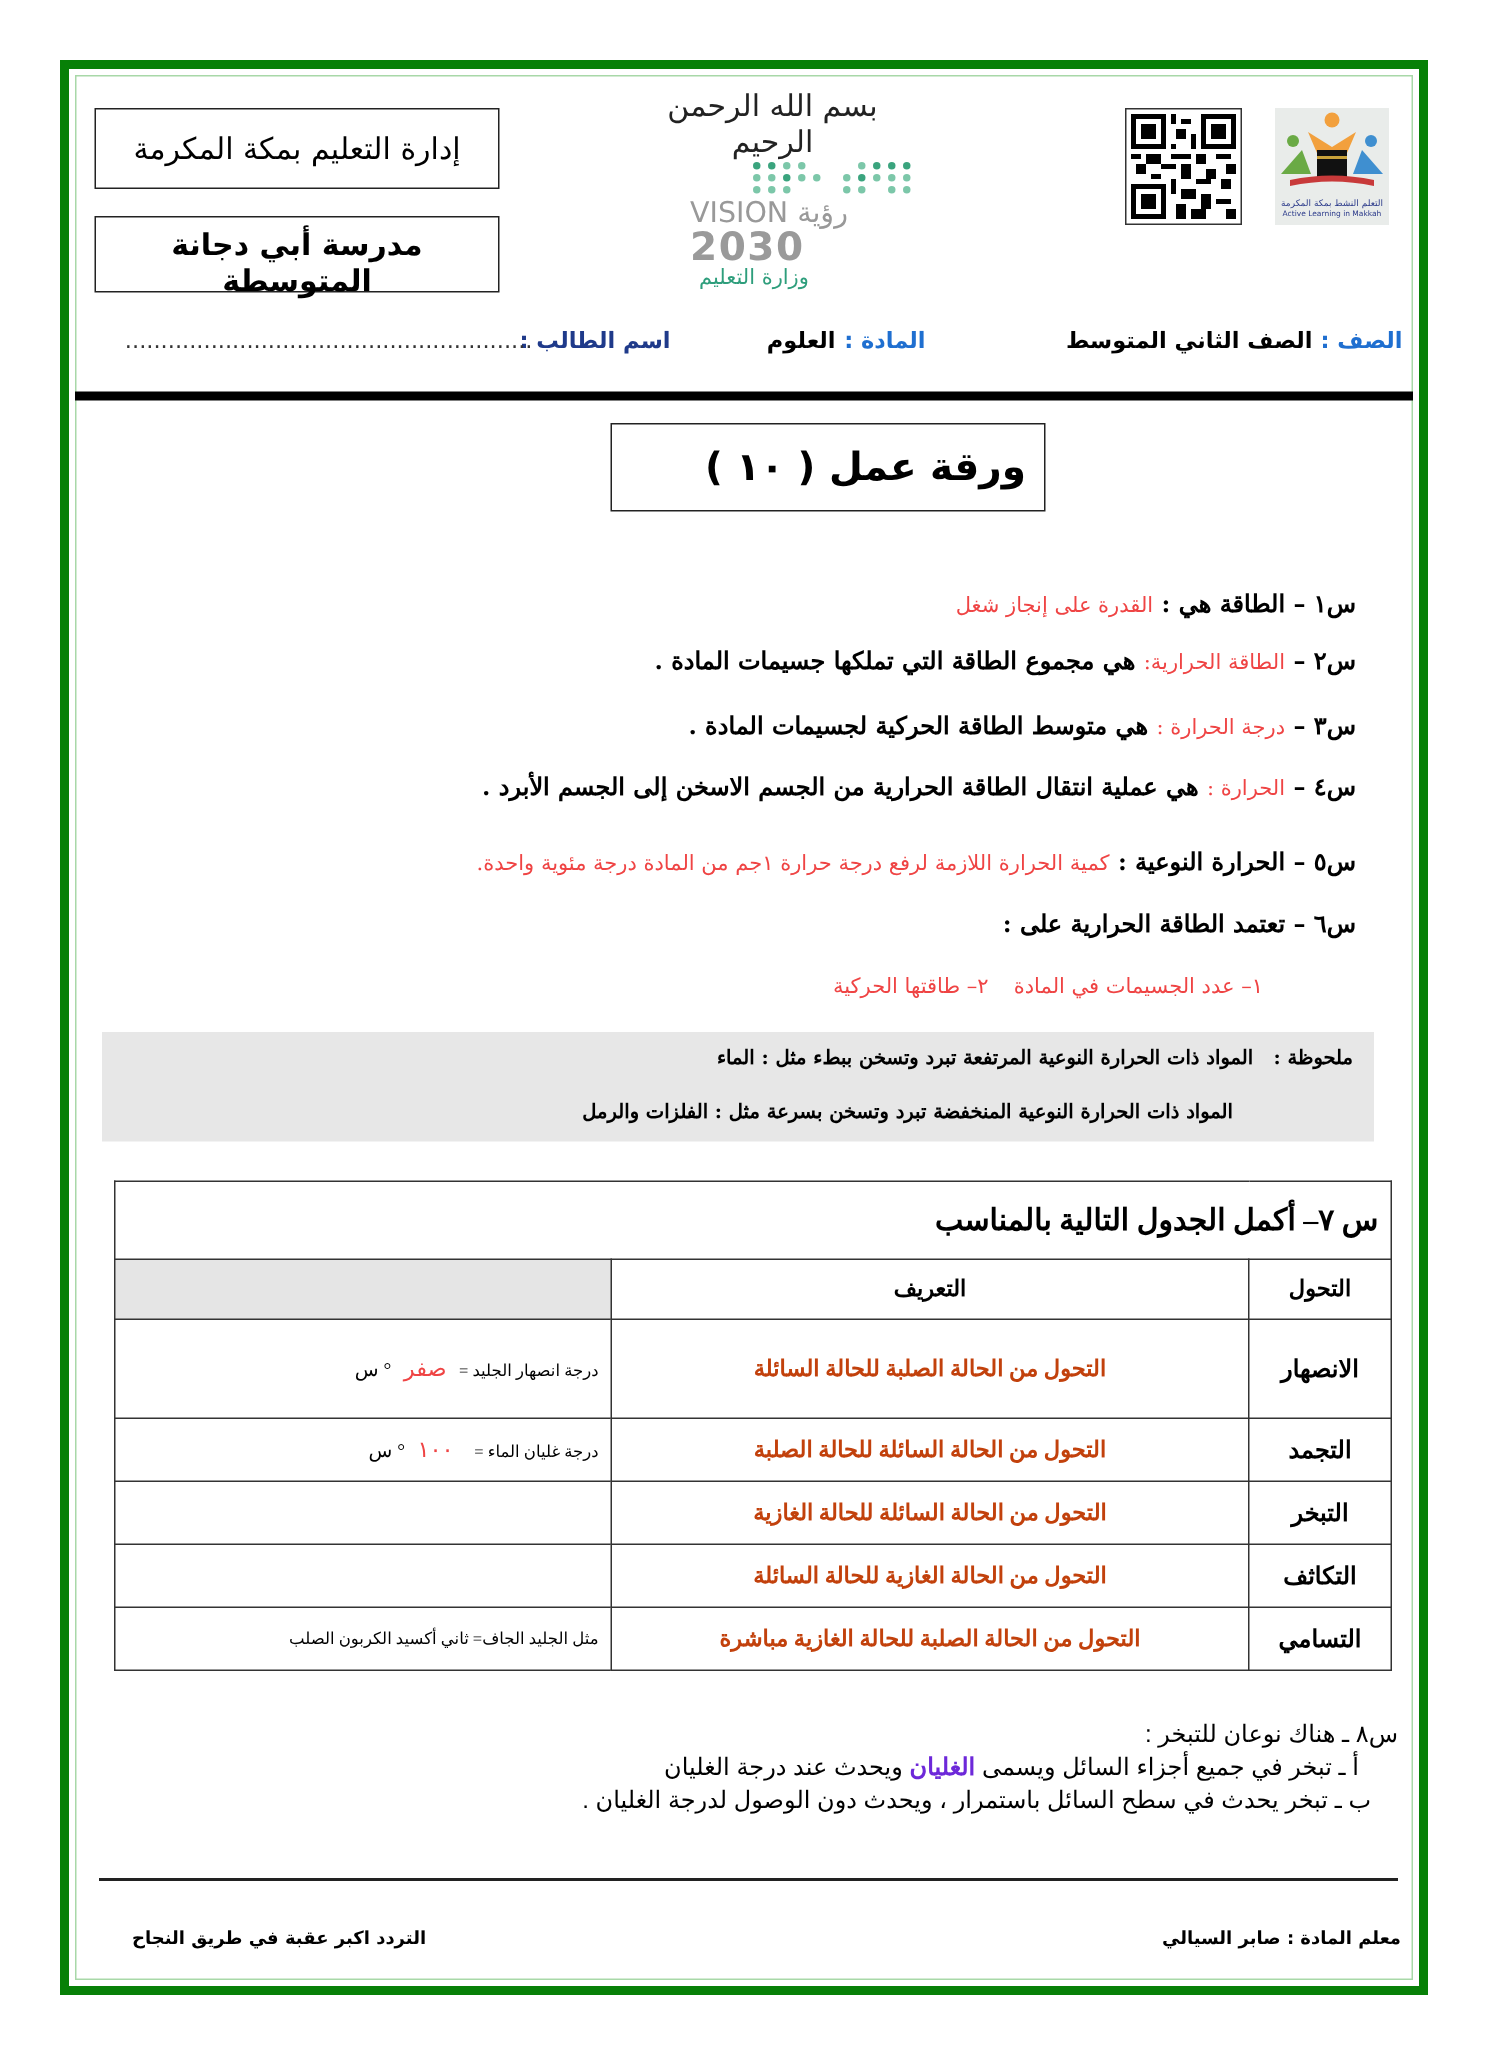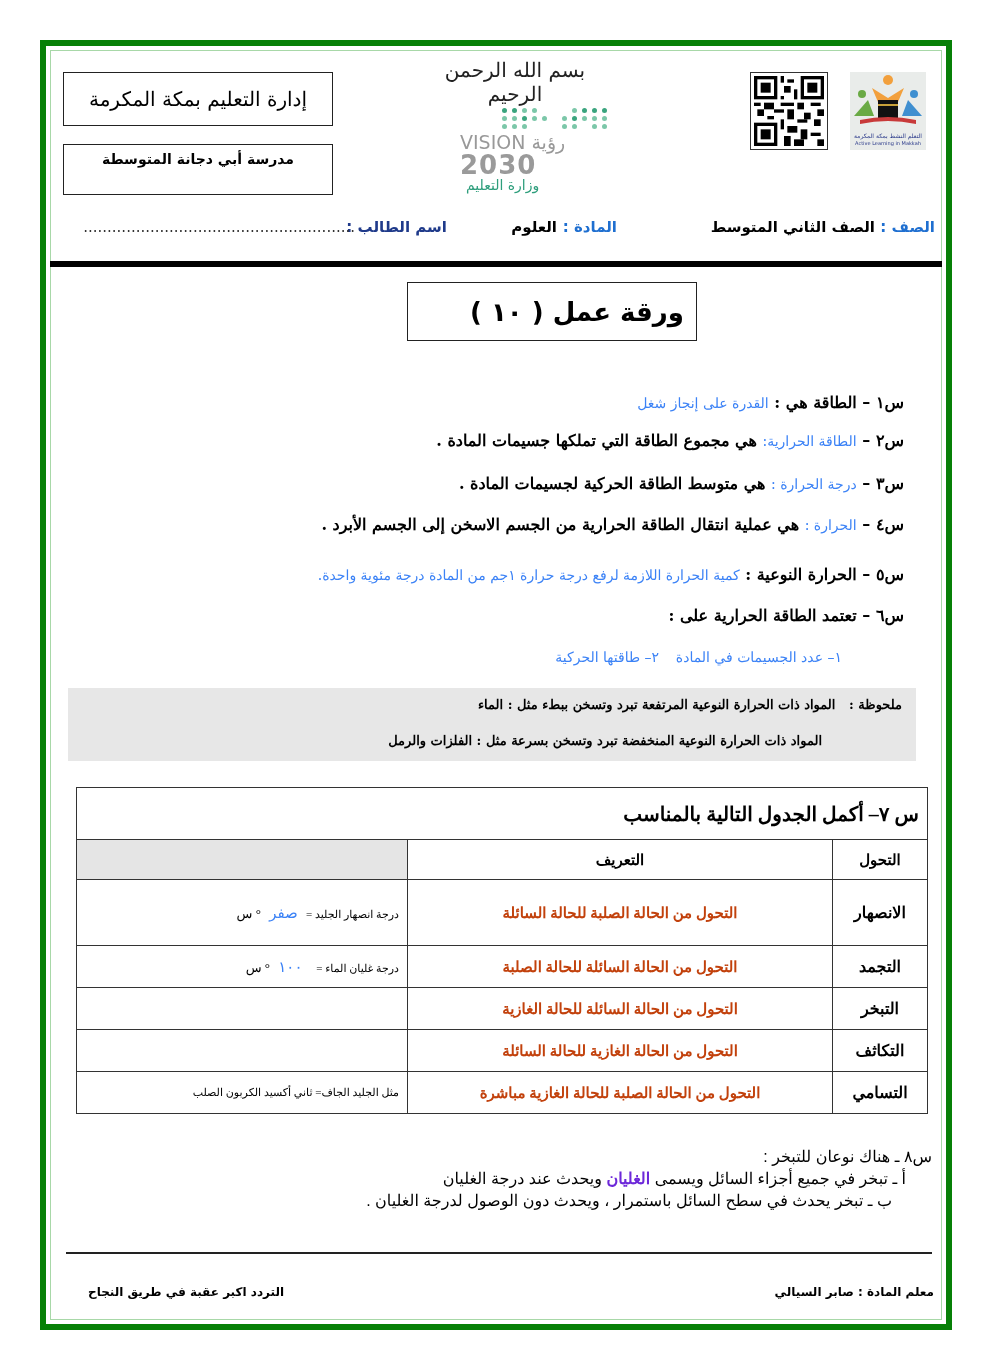--- a/index.html
+++ b/index.html
@@ -4,24 +4,24 @@
 <style>
   html, body { margin:0; padding:0; background:#ffffff; }
   body { width:992px; height:1370px; position:relative; overflow:hidden;
          font-family:"DejaVu Sans", sans-serif; color:#000; }
   .abs { position:absolute; }
   
   .frame-outer { left:40px; top:40px; width:912px; height:1290px; border:6px solid #078007; box-sizing:border-box; }
   .frame-inner { left:50px; top:50px; width:892px; height:1270px; border:1px solid #a8d8a8; box-sizing:border-box; }
   .rtl { direction:rtl; }
   .box { border:1.5px solid #222; box-sizing:border-box; }
-  .blue { color:#3b82f6; }
+  .blue { color:#ef4444; }
   .hdr-box1 { left:63px; top:72px; width:270px; height:54px; display:flex; align-items:center; justify-content:center;
               font-family:"DejaVu Serif", serif; font-size:20px; }
-  .hdr-box2 { left:63px; top:144px; width:270px; height:51px; font-weight:bold; font-size:14px; text-align:center; padding-top:6px; }
+  .hdr-box2 { left:63px; top:144px; width:270px; height:51px; font-weight:bold; font-size:20px; text-align:center; padding-top:6px; }
   .basmala { left:425px; top:58px; width:180px; height:36px; font-family:"DejaVu Serif", serif; font-size:20px;
              text-align:center; color:#222; letter-spacing:1px; }
   .vision { left:460px; top:108px; width:120px; height:88px; }
   .dots { display:grid; grid-template-columns:repeat(11, 7px); gap:3px 3px; margin-left:42px; }
   .dots span { width:5px; height:5px; border-radius:50%; background:#3aa47e; display:block; }
   .dots span.l { background:#7cc7a9; }
   .vis-row { display:flex; align-items:flex-end; gap:6px; font-family:"DejaVu Sans", sans-serif; color:#999; font-size:19px; margin-top:2px; }
   .vis-2030 { font-family:"DejaVu Sans", sans-serif; font-size:26px; font-weight:bold; color:#9a9a9a; line-height:24px; letter-spacing:1px; }
   .vis-min { font-size:14px; color:#2e9e7c; direction:rtl; text-align:left; margin-left:6px; }
   .qr { left:750px; top:72px; width:78px; height:78px; border:1px solid #333; box-sizing:border-box; background:#fff; padding:3px; }
@@ -251,18 +251,18 @@
     <td class="c-note">مثل الجليد الجاف= ثاني أكسيد الكربون الصلب</td>
   </tr>
 </tbody>
   </table>
 
 <div class="abs q8 rtl">
   <div class="line">س٨ ـ هناك نوعان للتبخر :</div>
   <div class="line" style="margin-right:26px">
     <span>أ ـ تبخر في جميع أجزاء السائل ويسمى</span> <span style="color:#6d28d9;font-weight:bold">الغليان</span> <span>ويحدث عند درجة الغليان</span>
   </div>
-  <div class="line" style="margin-right:40px">ب ـ تبخر يحدث في سطح السائل باستمرار ، ويحدث دون الوصول لدرجة الغليان .</div>
+  <div class="line" style="margin-right:18px">ب ـ تبخر يحدث في سطح السائل باستمرار ، ويحدث دون الوصول لدرجة الغليان .</div>
 </div>
 
 <div class="abs footer-rule"></div>
 <div class="abs footer rtl" style="right:58px">معلم المادة : صابر السيالي</div>
 <div class="abs footer rtl" style="left:88px">التردد اكبر عقبة في طريق النجاح</div>
 
 </body></html>

